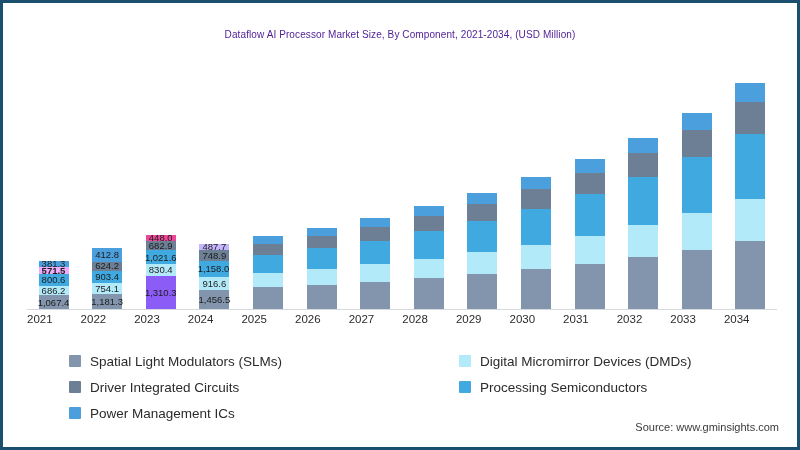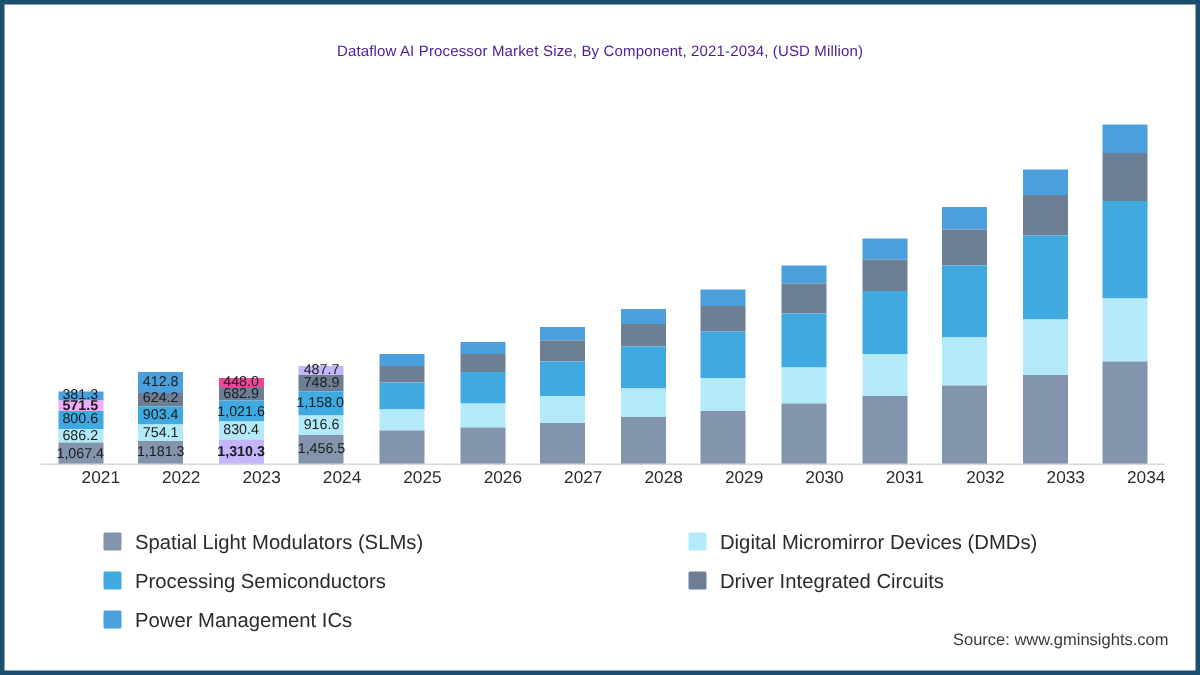--- a/index.html
+++ b/index.html
@@ -83,21 +83,21 @@
   
   #xaxis {
     position: absolute;
     left: 24px; top: 310px;
     width: 750px; height: 20px;
     display: flex;
     justify-content: space-between;
   }
   .xtick {
     width: 53px;
-    text-align: right;
+    text-align: left;
     font-size: 11.5px;
     color: #2b2b2b;
   }
 
   
   #legend {
     position: absolute;
     left: 66px; top: 345px;
     width: 660px;
     display: grid;
@@ -183,21 +183,21 @@
             </div>
             <div class="seg" style="height: 9.50275px; background: rgb(109, 127, 148);">
               <span class="seg-label">682.9</span>
             </div>
             <div class="seg" style="height: 14.2159px; background: rgb(63, 169, 224);">
               <span class="seg-label">1,021.6</span>
             </div>
             <div class="seg" style="height: 11.5553px; background: rgb(179, 234, 249);">
               <span class="seg-label">830.4</span>
             </div>
-            <div class="seg" style="height: 17px; background: #c4b5fd; font-weight: bold;">
+            <div class="seg" style="height: 34px; background: #8b5cf6;">
               <span class="seg-label">1,310.3</span>
             </div>
           </div>
         </div>
         <div class="bar-col">
           <div class="bar">
             <div class="seg" style="height: 6.78648px; background: #c4b5fd;">
               <span class="seg-label">487.7</span>
             </div>
             <div class="seg" style="height: 10.4212px; background: rgb(109, 127, 148);">
@@ -328,28 +328,28 @@
   <div id="legend">
       <div class="legend-item">
         <span class="swatch" style="background: rgb(130, 149, 173);"></span>
         <span class="legend-label">Spatial Light Modulators (SLMs)</span>
       </div>
       <div class="legend-item">
         <span class="swatch" style="background: rgb(179, 234, 249);"></span>
         <span class="legend-label">Digital Micromirror Devices (DMDs)</span>
       </div>
       <div class="legend-item">
+        <span class="swatch" style="background: rgb(109, 127, 148);"></span>
+        <span class="legend-label">Driver Integrated Circuits</span>
+      </div>
+      <div class="legend-item">
         <span class="swatch" style="background: rgb(63, 169, 224);"></span>
         <span class="legend-label">Processing Semiconductors</span>
       </div>
       <div class="legend-item">
-        <span class="swatch" style="background: rgb(109, 127, 148);"></span>
-        <span class="legend-label">Driver Integrated Circuits</span>
-      </div>
-      <div class="legend-item">
         <span class="swatch" style="background: rgb(74, 159, 220);"></span>
         <span class="legend-label">Power Management ICs</span>
       </div>
       <div></div>
     </div>
 
   <div id="source">Source: www.gminsights.com</div>
 
 </div>
 

